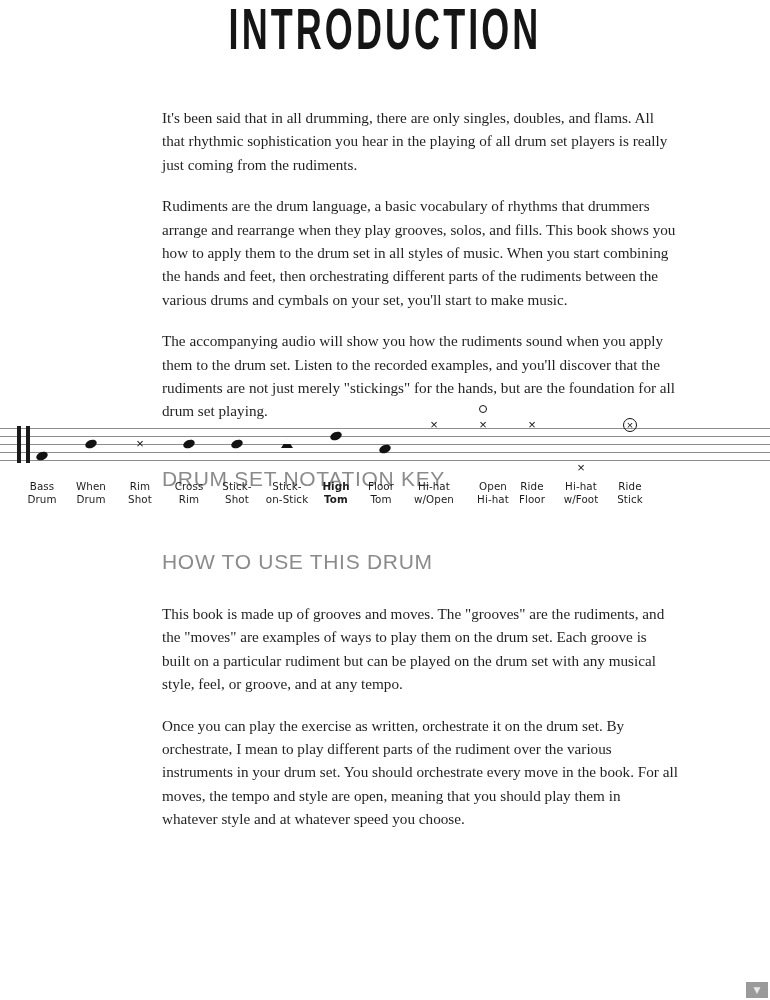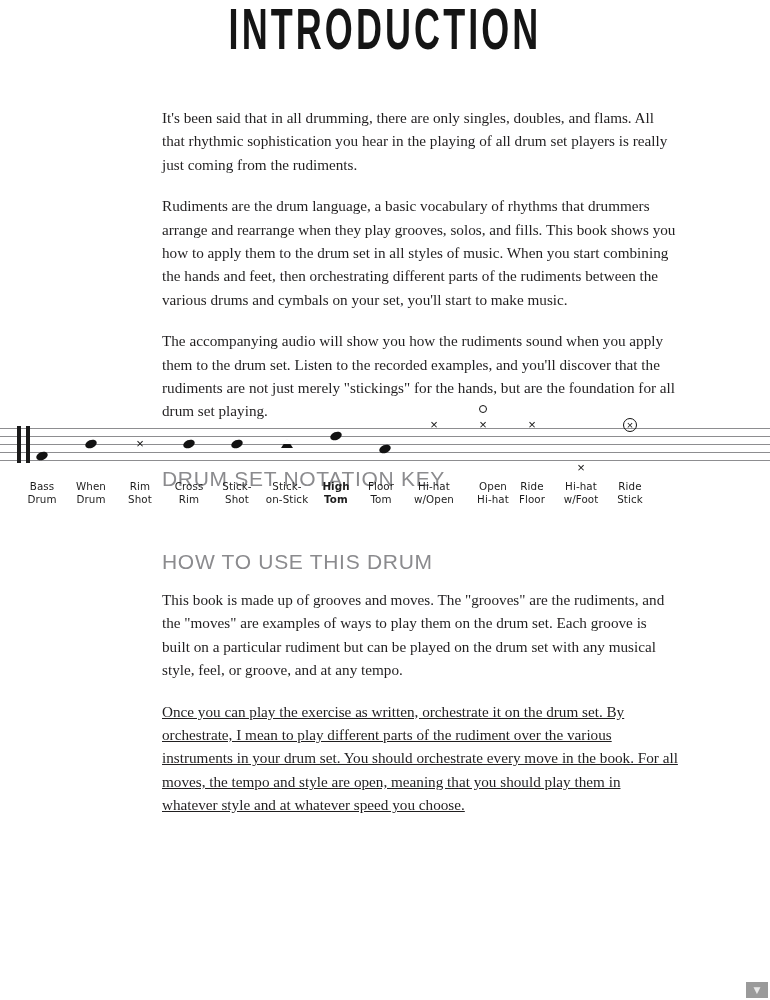--- a/index.html
+++ b/index.html
@@ -38,21 +38,21 @@
     width: 516px;
   }
   .para {
     font-family: "Liberation Serif", serif;
     font-size: 15.2px;
     line-height: 23.4px;
     color: #211f20;
     margin: 0 0 18px 0;
     text-align: left;
   }
-  .para:last-child { margin-bottom: 6px; text-decoration: underline; }
+  .para:last-child { margin-bottom: 6px; }
 
   .section-head {
     font-family: "Liberation Sans", sans-serif;
     font-size: 21px;
     font-weight: 400;
     letter-spacing: 0.7px;
     color: #8b8b8e;
     margin: 0;
   }
 
@@ -320,17 +320,17 @@
       </div>
       <div class="key-label" style="left: 585px; width: 90px;">
         <span>Ride</span>
         <span>Stick</span>
       </div>
     </div>
 </div>
 
 <div class="content" style="top:550px;">
   <h2 class="section-head">HOW TO USE THIS DRUM</h2>
-  <p class="para" style="margin-top:14px;">This book is made up of grooves and moves. The "grooves" are the rudiments, and the "moves" are examples of ways to play them on the drum set. Each groove is built on a particular rudiment but can be played on the drum set with any musical style, feel, or groove, and at any tempo.</p>
+  <p class="para" style="margin-top:28px;">This book is made up of grooves and moves. The "grooves" are the rudiments, and the "moves" are examples of ways to play them on the drum set. Each groove is built on a particular rudiment but can be played on the drum set with any musical style, feel, or groove, and at any tempo.</p>
   <p class="para">Once you can play the exercise as written, orchestrate it on the drum set. By orchestrate, I mean to play different parts of the rudiment over the various instruments in your drum set. You should orchestrate every move in the book. For all moves, the tempo and style are open, meaning that you should play them in whatever style and at whatever speed you choose.</p>
 </div>
 
 <div class="scroll-chip">▼</div>
 
 </body></html>

